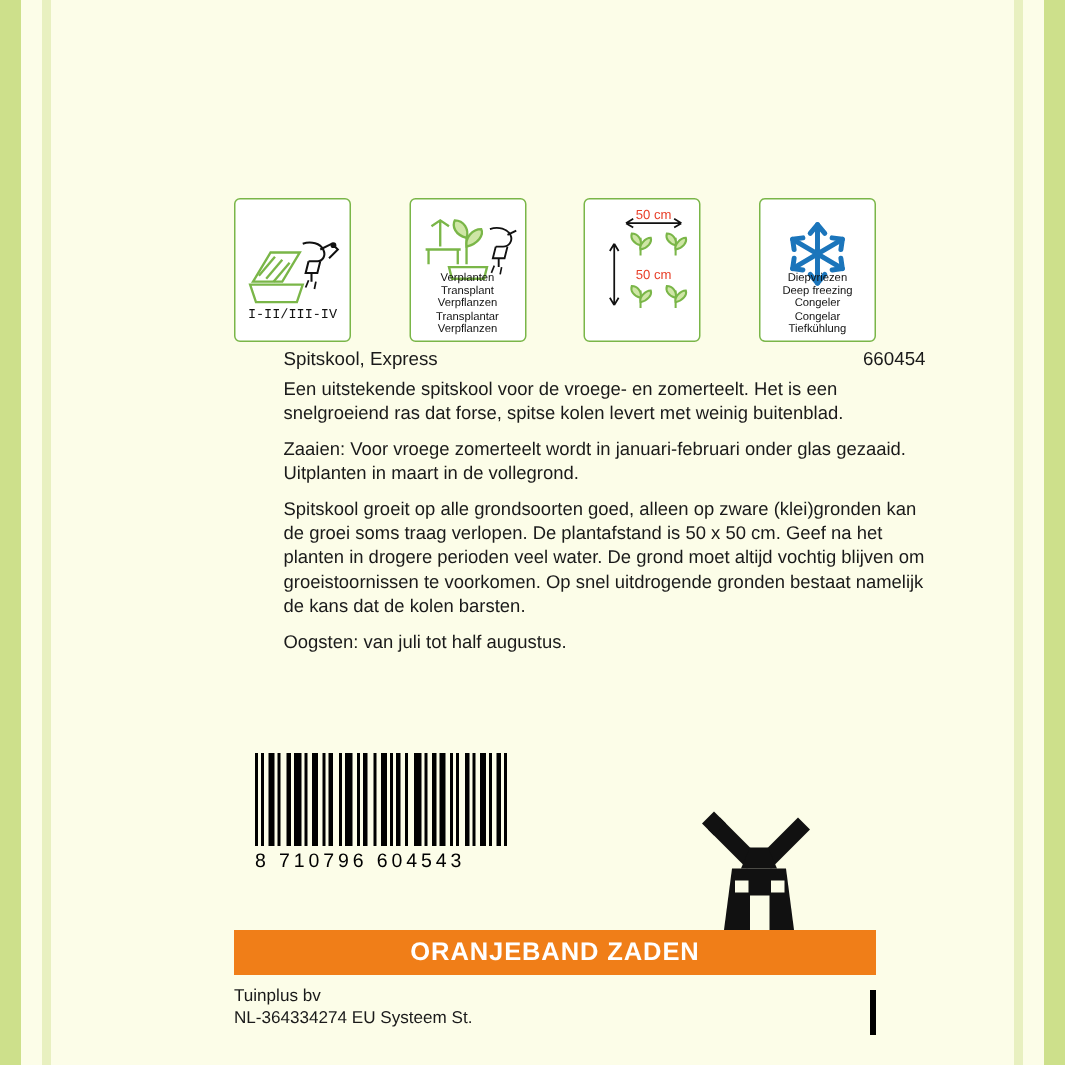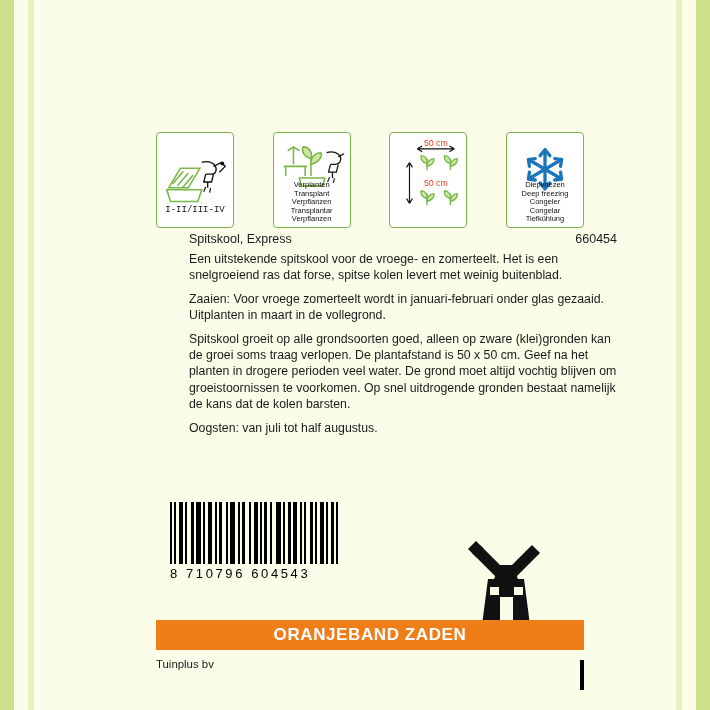--- a/index.html
+++ b/index.html
@@ -415,17 +415,18 @@
         <rect x="60" y="52" width="9" height="8"></rect>
       </g>
     </svg>
 
     <div class="orange-bar">
       <span>ORANJEBAND ZADEN</span>
     </div>
 
     <div class="footer">
       <div>Tuinplus bv</div>
+      <div>NL-364334274 EU Systeem St.</div>
     </div>
     <div class="footer-tick"></div>
 
   </div>
 </div>
 
 </body></html>

